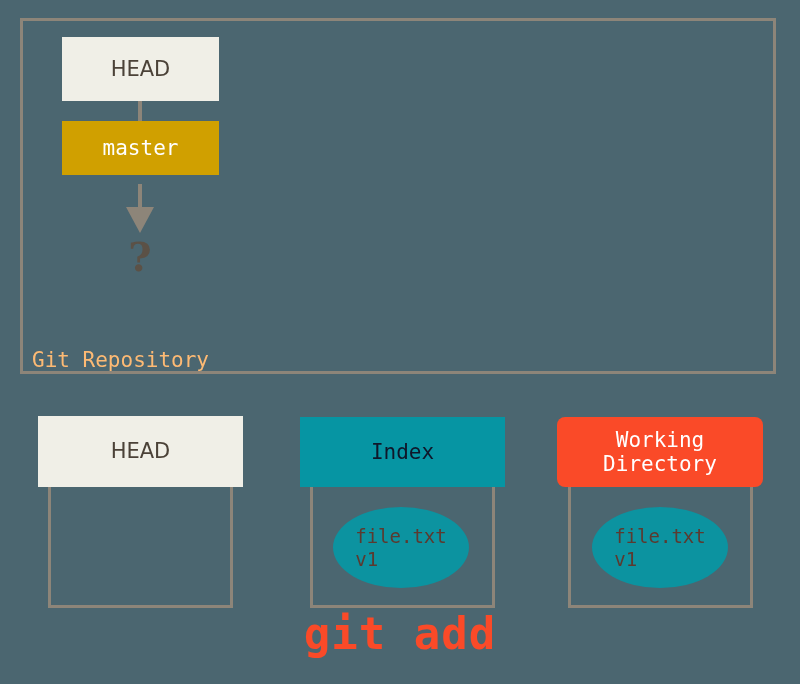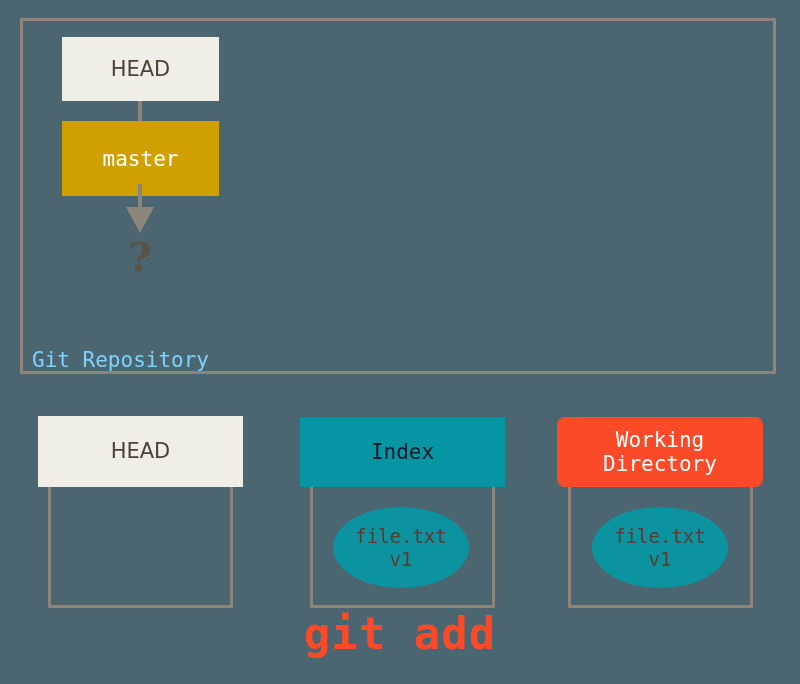--- a/index.html
+++ b/index.html
@@ -31,21 +31,21 @@
     height: 356px;
     border: 3px solid #8d8579;
     box-sizing: border-box;
   }
   .repo-label {
     position: absolute;
     left: 32px;
     top: 350px;
     font-family: "DejaVu Sans Mono", monospace;
     font-size: 21px;
-    color: #7dd3fc;
+    color: #fdba74;
     letter-spacing: 0px;
     white-space: nowrap;
     line-height: 1;
   }
 
   
   .node {
     position: absolute;
     box-sizing: border-box;
     display: flex;
@@ -60,21 +60,21 @@
     height: 64px;
     background: #f0efe7;
     color: #4b4238;
     font-family: "DejaVu Sans", sans-serif;
     font-size: 21px;
   }
   .node-master {
     left: 62px;
     top: 121px;
     width: 157px;
-    height: 75px;
+    height: 54px;
     background: #d0a000;
     color: #ffffff;
     font-family: "DejaVu Sans Mono", monospace;
     font-size: 21px;
   }
 
   
   .conn-1 {
     position: absolute;
     left: 138px;
@@ -154,21 +154,21 @@
   .file-blob {
     position: absolute;
     width: 136px;
     height: 81px;
     border-radius: 50%;
     background: #0c93a0;
     color: #5b3a30;
     display: flex;
     align-items: center;
     justify-content: center;
-    text-align: center;
+    text-align: left;
     font-family: "DejaVu Sans Mono", monospace;
     font-size: 19px;
     line-height: 1.2;
     white-space: pre-line;
   }
   .blob-index { left: 333px; top: 507px; }
   .blob-wd    { left: 592px; top: 507px; }
 
   
   .caption {

